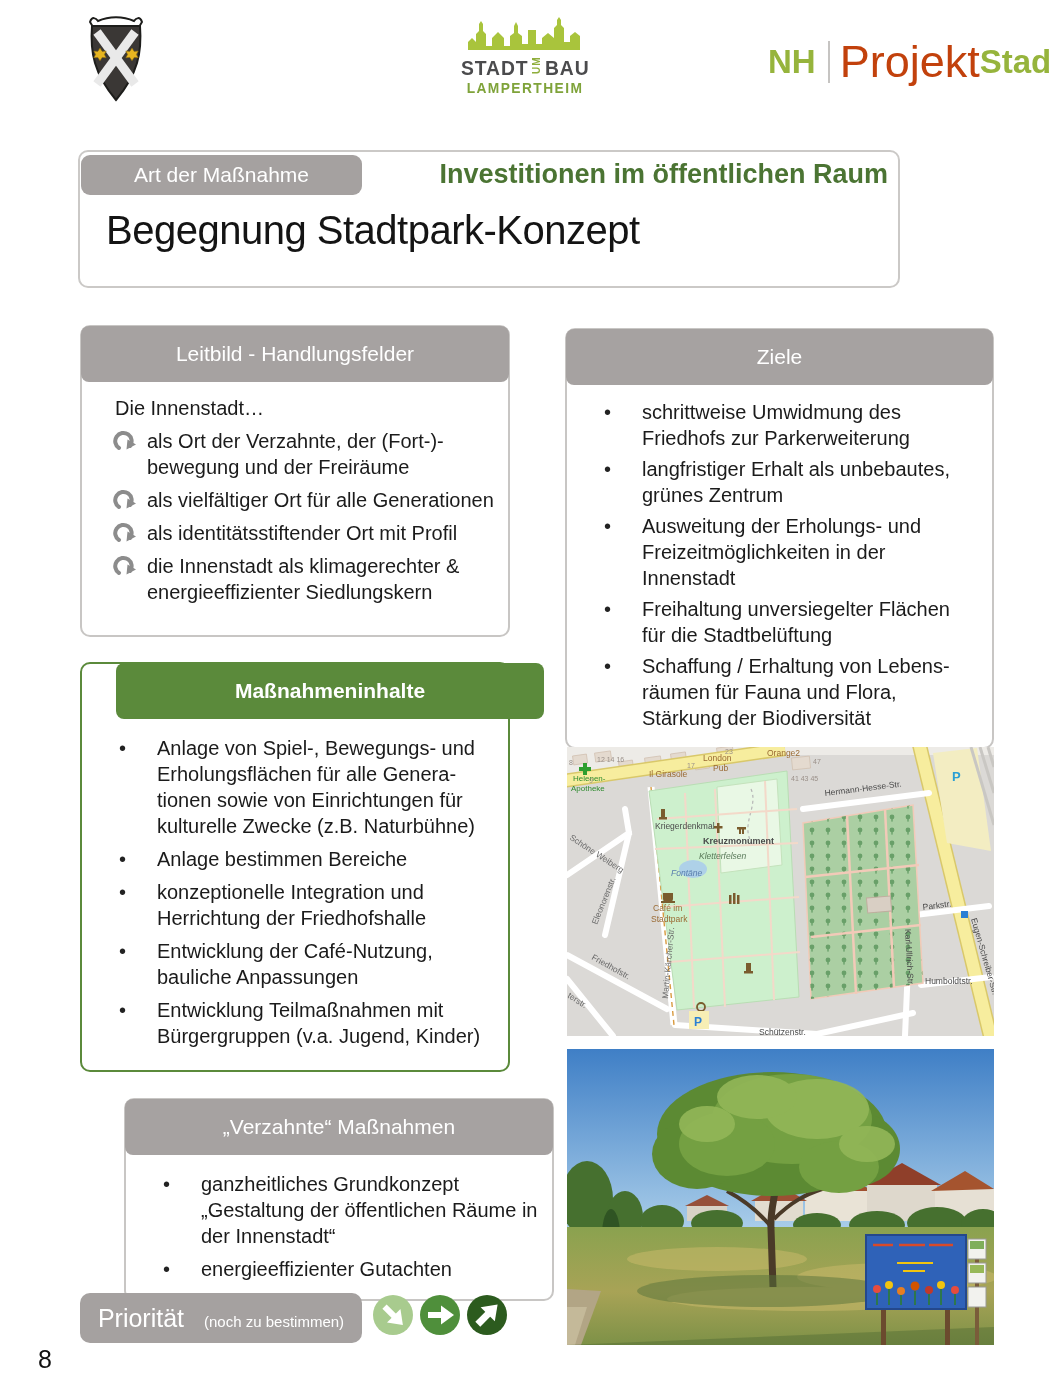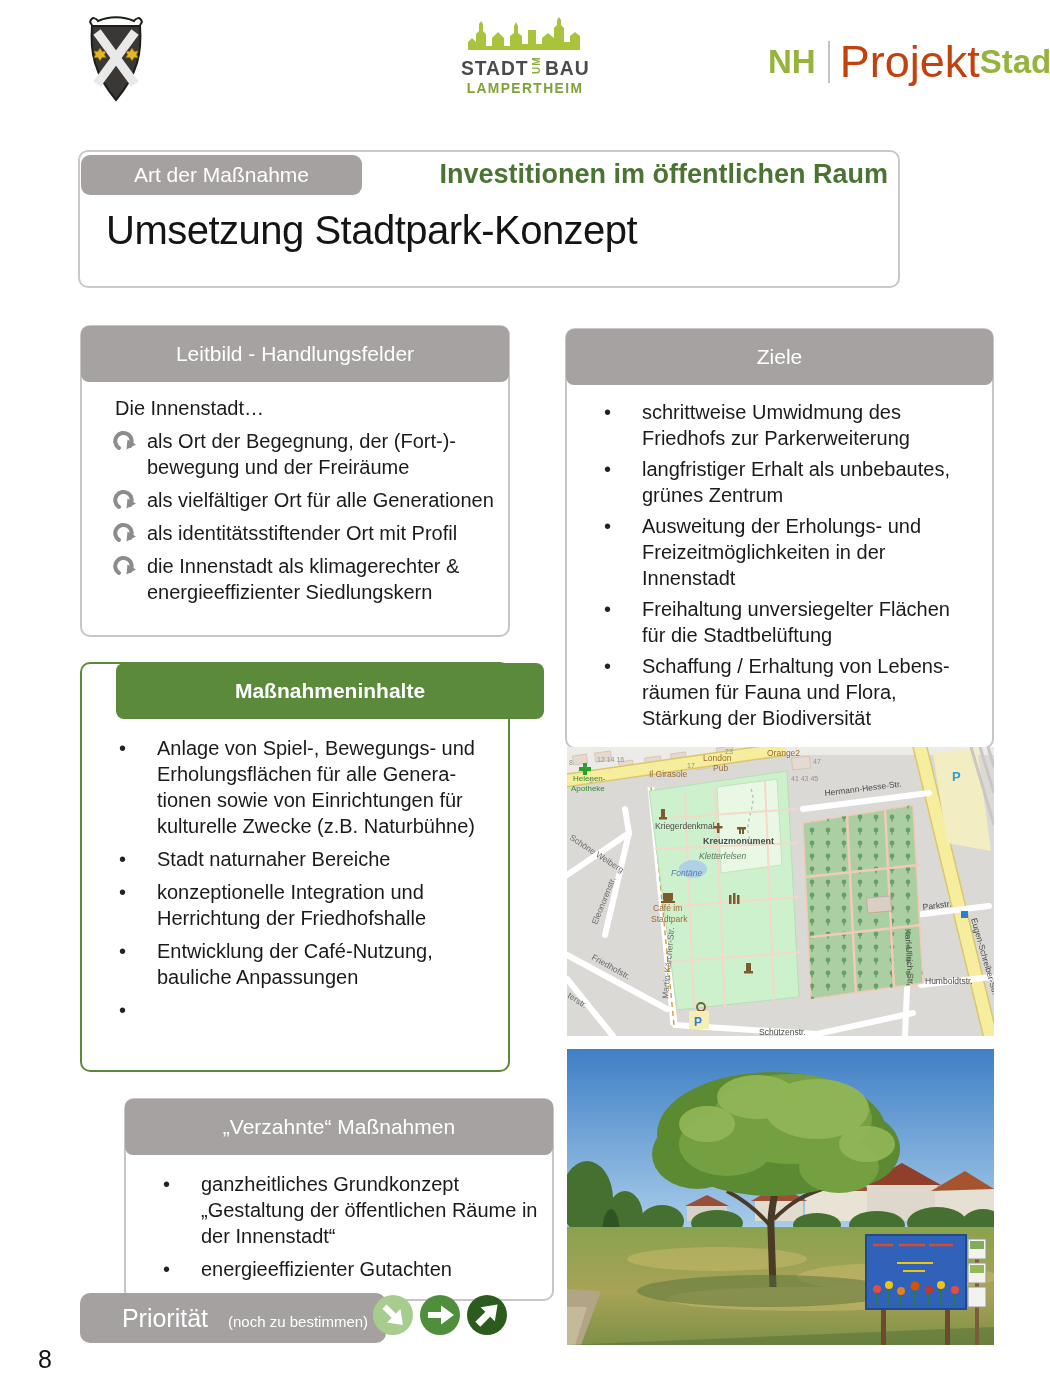--- a/index.html
+++ b/index.html
@@ -33,21 +33,21 @@
   .panel.green{border-color:#5b8a3b;}
   .panel.green .panel-header{background:#5b8a3b;font-weight:700;margin-left:35px;}
   .panel-body{padding:8px 14px 10px 31px;font-size:20px;line-height:1.3;color:#1b1b1b;}
   .intro{margin:4px 0 6px 2px;}
   .row{display:flex;margin:7px 0;}
   .dot{flex:none;width:44px;padding-left:6px;box-sizing:border-box;font-size:20px;color:#222;}
   .aicon{flex:none;width:24px;height:24px;margin:2px 10px 0 0;}
   .txt{flex:1;}
   
   .prio{position:absolute;left:80px;top:1293px;width:282px;height:50px;background:#a5a1a0;border-radius:10px;
-    color:#fff;display:flex;align-items:baseline;justify-content:center;gap:20px;padding-left:24px;}
+    color:#fff;display:flex;align-items:baseline;justify-content:center;gap:20px;}
   .prio .p1{font-size:25px;line-height:50px;}
   .prio .p2{font-size:15px;}
   .prio-icons{position:absolute;left:372px;top:1294px;display:flex;gap:5px;}
   
   .map-wrap{position:absolute;left:567px;top:747px;width:427px;height:289px;}
   .photo-wrap{position:absolute;left:567px;top:1049px;width:427px;height:296px;}
   .pagenum{position:absolute;left:38px;top:1345px;font-size:25px;color:#111;}
   svg text{font-family:"Liberation Sans",sans-serif;}
 </style>
 </head>
@@ -85,35 +85,35 @@
   <div class="nhlogo">
     <span class="nh">NH</span>
     <span class="sep"></span>
     <span class="projekt">Projekt</span>
     <span class="stadt">Stadt</span>
   </div>
 
   <div class="title-box">
     <div class="badge">Art der Maßnahme</div>
     <div class="category">Investitionen im öffentlichen Raum</div>
-    <div class="page-title">Umsetzung Stadtpark-Konzept</div>
+    <div class="page-title">Begegnung Stadtpark-Konzept</div>
   </div>
 
   <div class="panel" style="left:80px;top:325px;width:430px;min-height:312px;">
     <div class="panel-header">Leitbild - Handlungsfelder</div>
     <div class="panel-body">
       <div class="intro">Die Innenstadt…</div>
       <div>
 
           <div class="row">
             <svg class="aicon" viewBox="0 0 24 24">
               <path d="M6,18 A 8.2,8.2 0 1 1 17,16" fill="none" stroke="#8c8c8c" stroke-width="4" stroke-linecap="round"></path>
               <polygon points="14.5,9.5 23,14.5 13.5,19.5" fill="#8c8c8c"></polygon>
             </svg>
-            <span class="txt">als Ort der Begegnung, der (Fort-)-bewegung und der Freiräume</span>
+            <span class="txt">als Ort der Verzahnte, der (Fort-)-bewegung und der Freiräume</span>
           </div>
 
           <div class="row">
             <svg class="aicon" viewBox="0 0 24 24">
               <path d="M6,18 A 8.2,8.2 0 1 1 17,16" fill="none" stroke="#8c8c8c" stroke-width="4" stroke-linecap="round"></path>
               <polygon points="14.5,9.5 23,14.5 13.5,19.5" fill="#8c8c8c"></polygon>
             </svg>
             <span class="txt">als vielfältiger Ort für alle Generationen</span>
           </div>
 
@@ -141,35 +141,36 @@
     <div class="panel-body">
       <div>
 
           <div class="row">
             <span class="dot">•</span>
             <span class="txt">Anlage von Spiel-, Bewegungs- und Erholungsflächen für alle Genera­tionen sowie von Einrichtungen für kulturelle Zwecke (z.B. Naturbühne)</span>
           </div>
 
           <div class="row">
             <span class="dot">•</span>
-            <span class="txt">Stadt naturnaher Bereiche</span>
+            <span class="txt">Anlage bestimmen Bereiche</span>
           </div>
 
           <div class="row">
             <span class="dot">•</span>
             <span class="txt">konzeptionelle Integration und Herrichtung der Friedhofshalle</span>
           </div>
 
           <div class="row">
             <span class="dot">•</span>
             <span class="txt">Entwicklung der Café-Nutzung, bauliche Anpassungen</span>
           </div>
 
           <div class="row">
             <span class="dot">•</span>
+            <span class="txt">Entwicklung Teilmaßnahmen mit Bürgergruppen (v.a. Jugend, Kinder)</span>
           </div>
         </div>
     </div>
   </div>
 
   <div class="panel" style="left:80px;top:1098px;width:430px;min-height:180px;margin-left:44px;">
     <div class="panel-header">„Verzahnte“ Maßnahmen</div>
     <div class="panel-body">
       <div>
 

